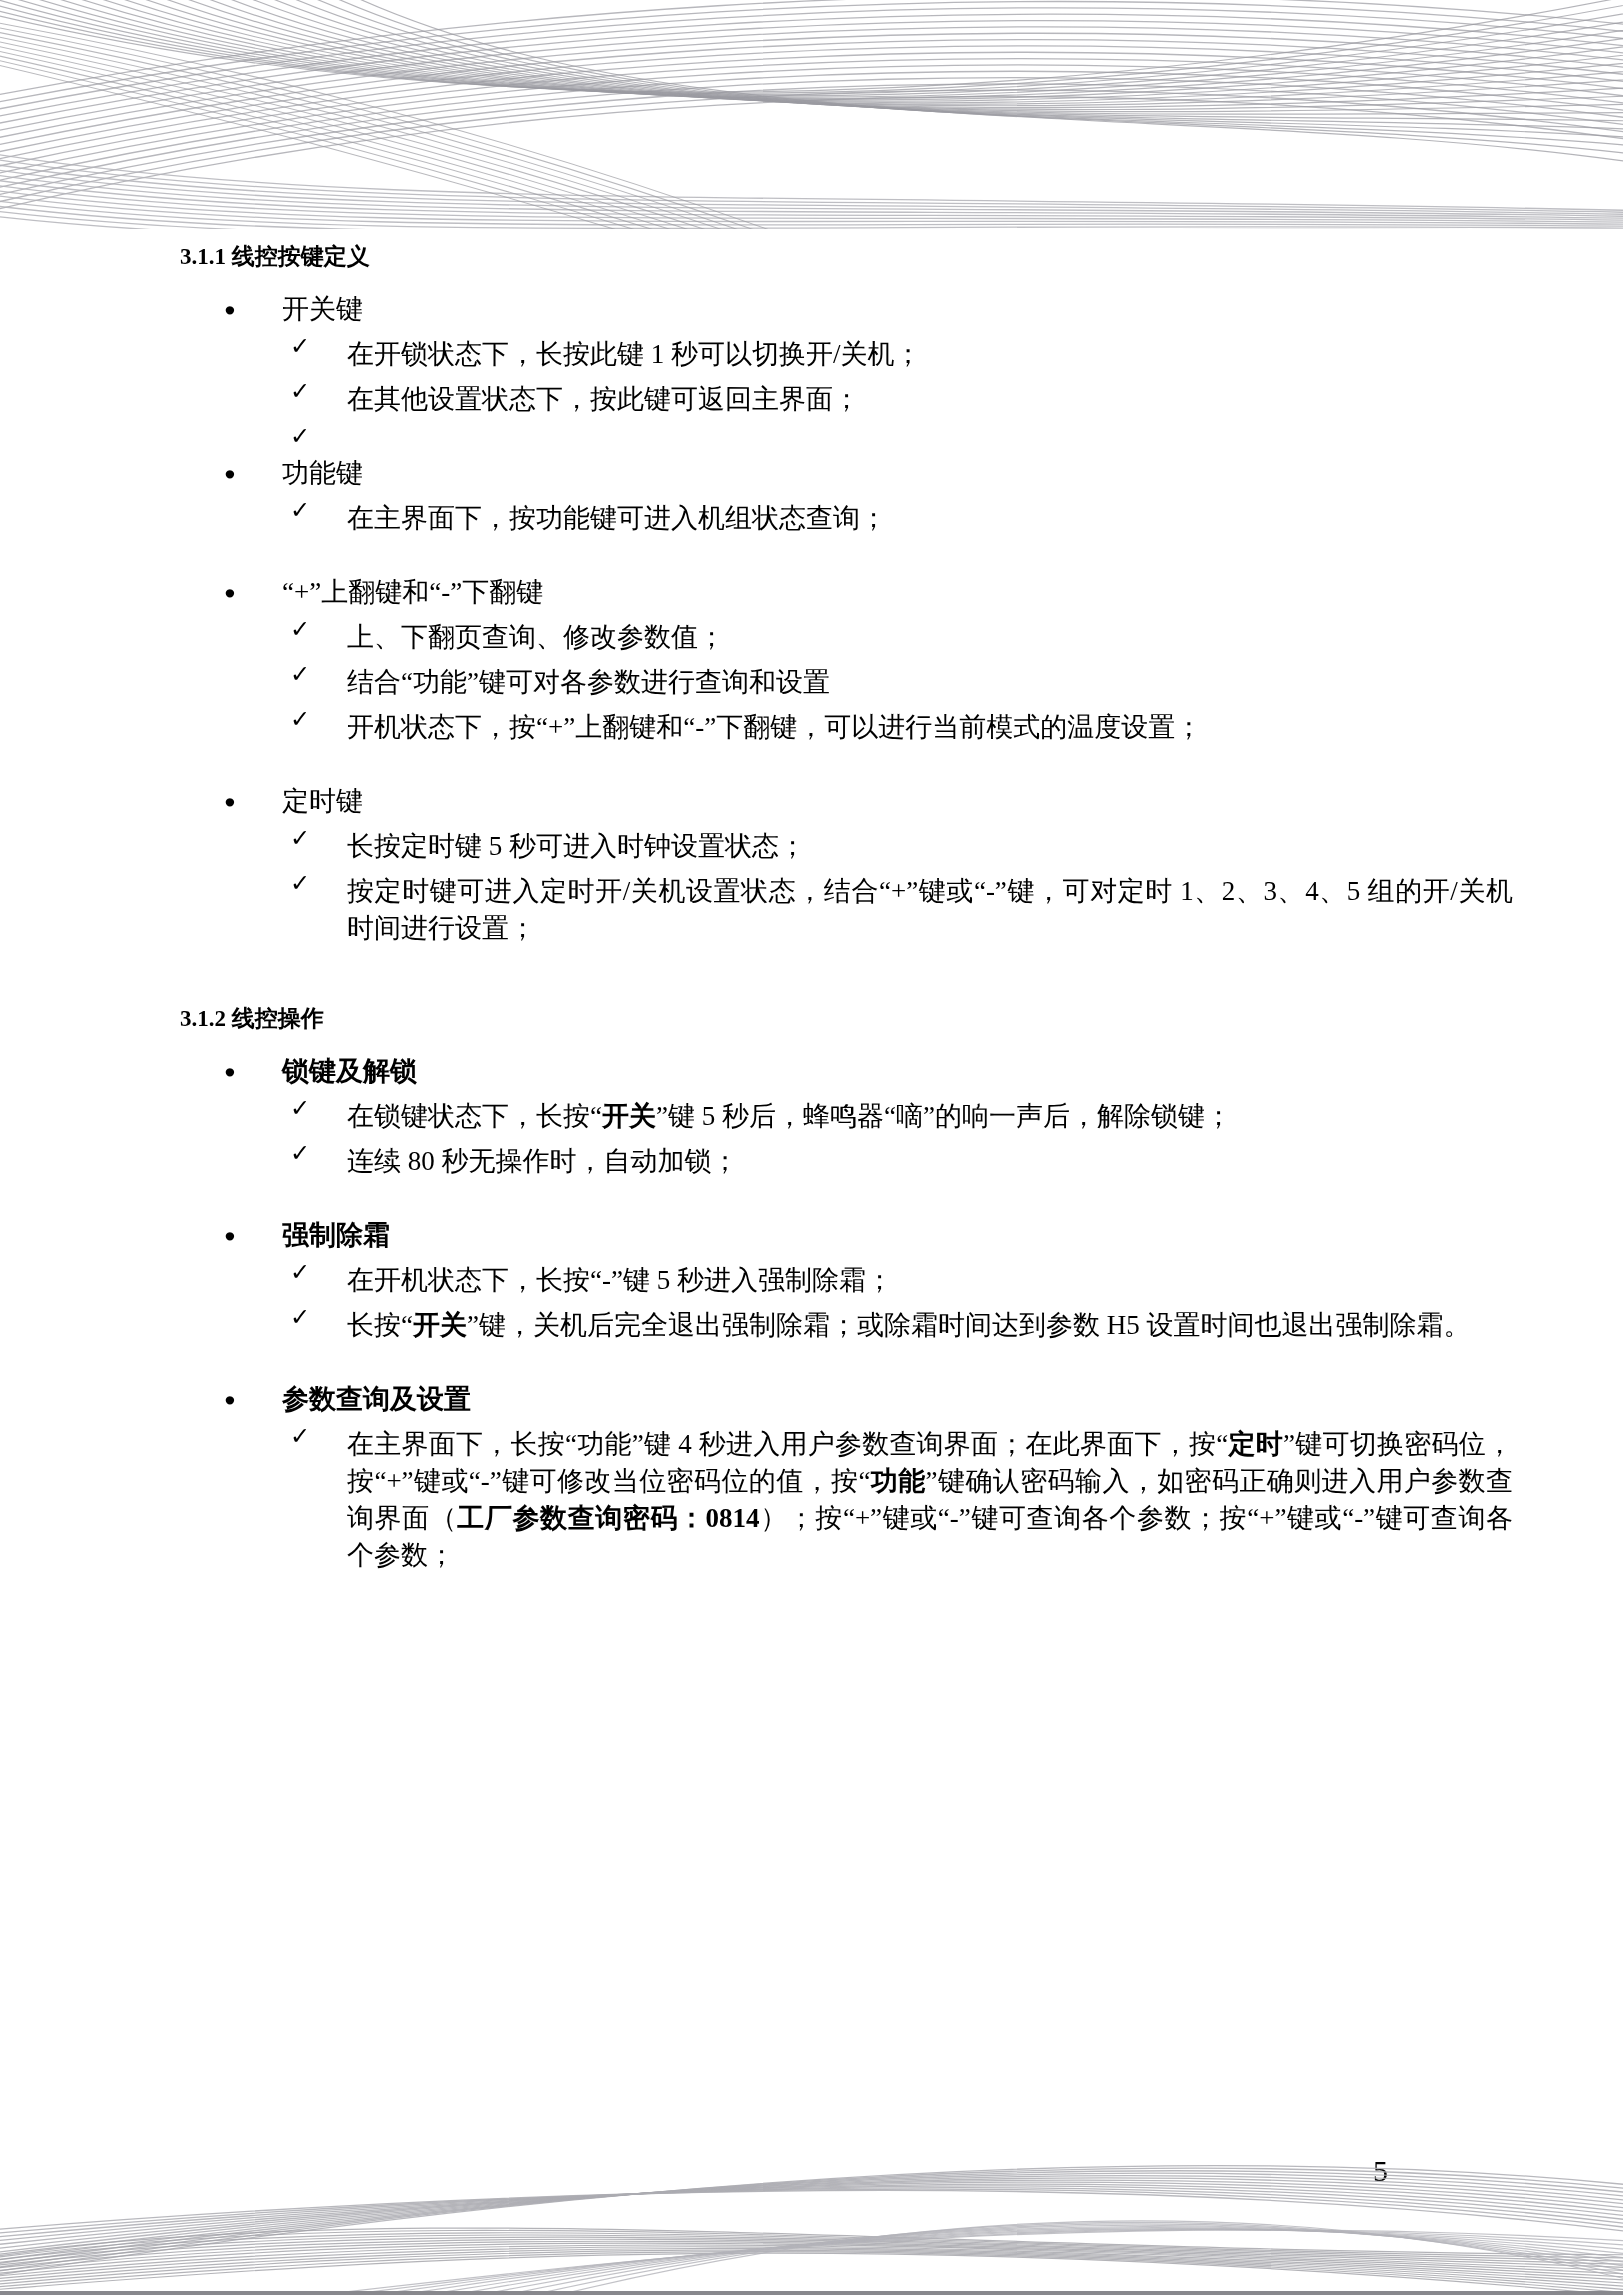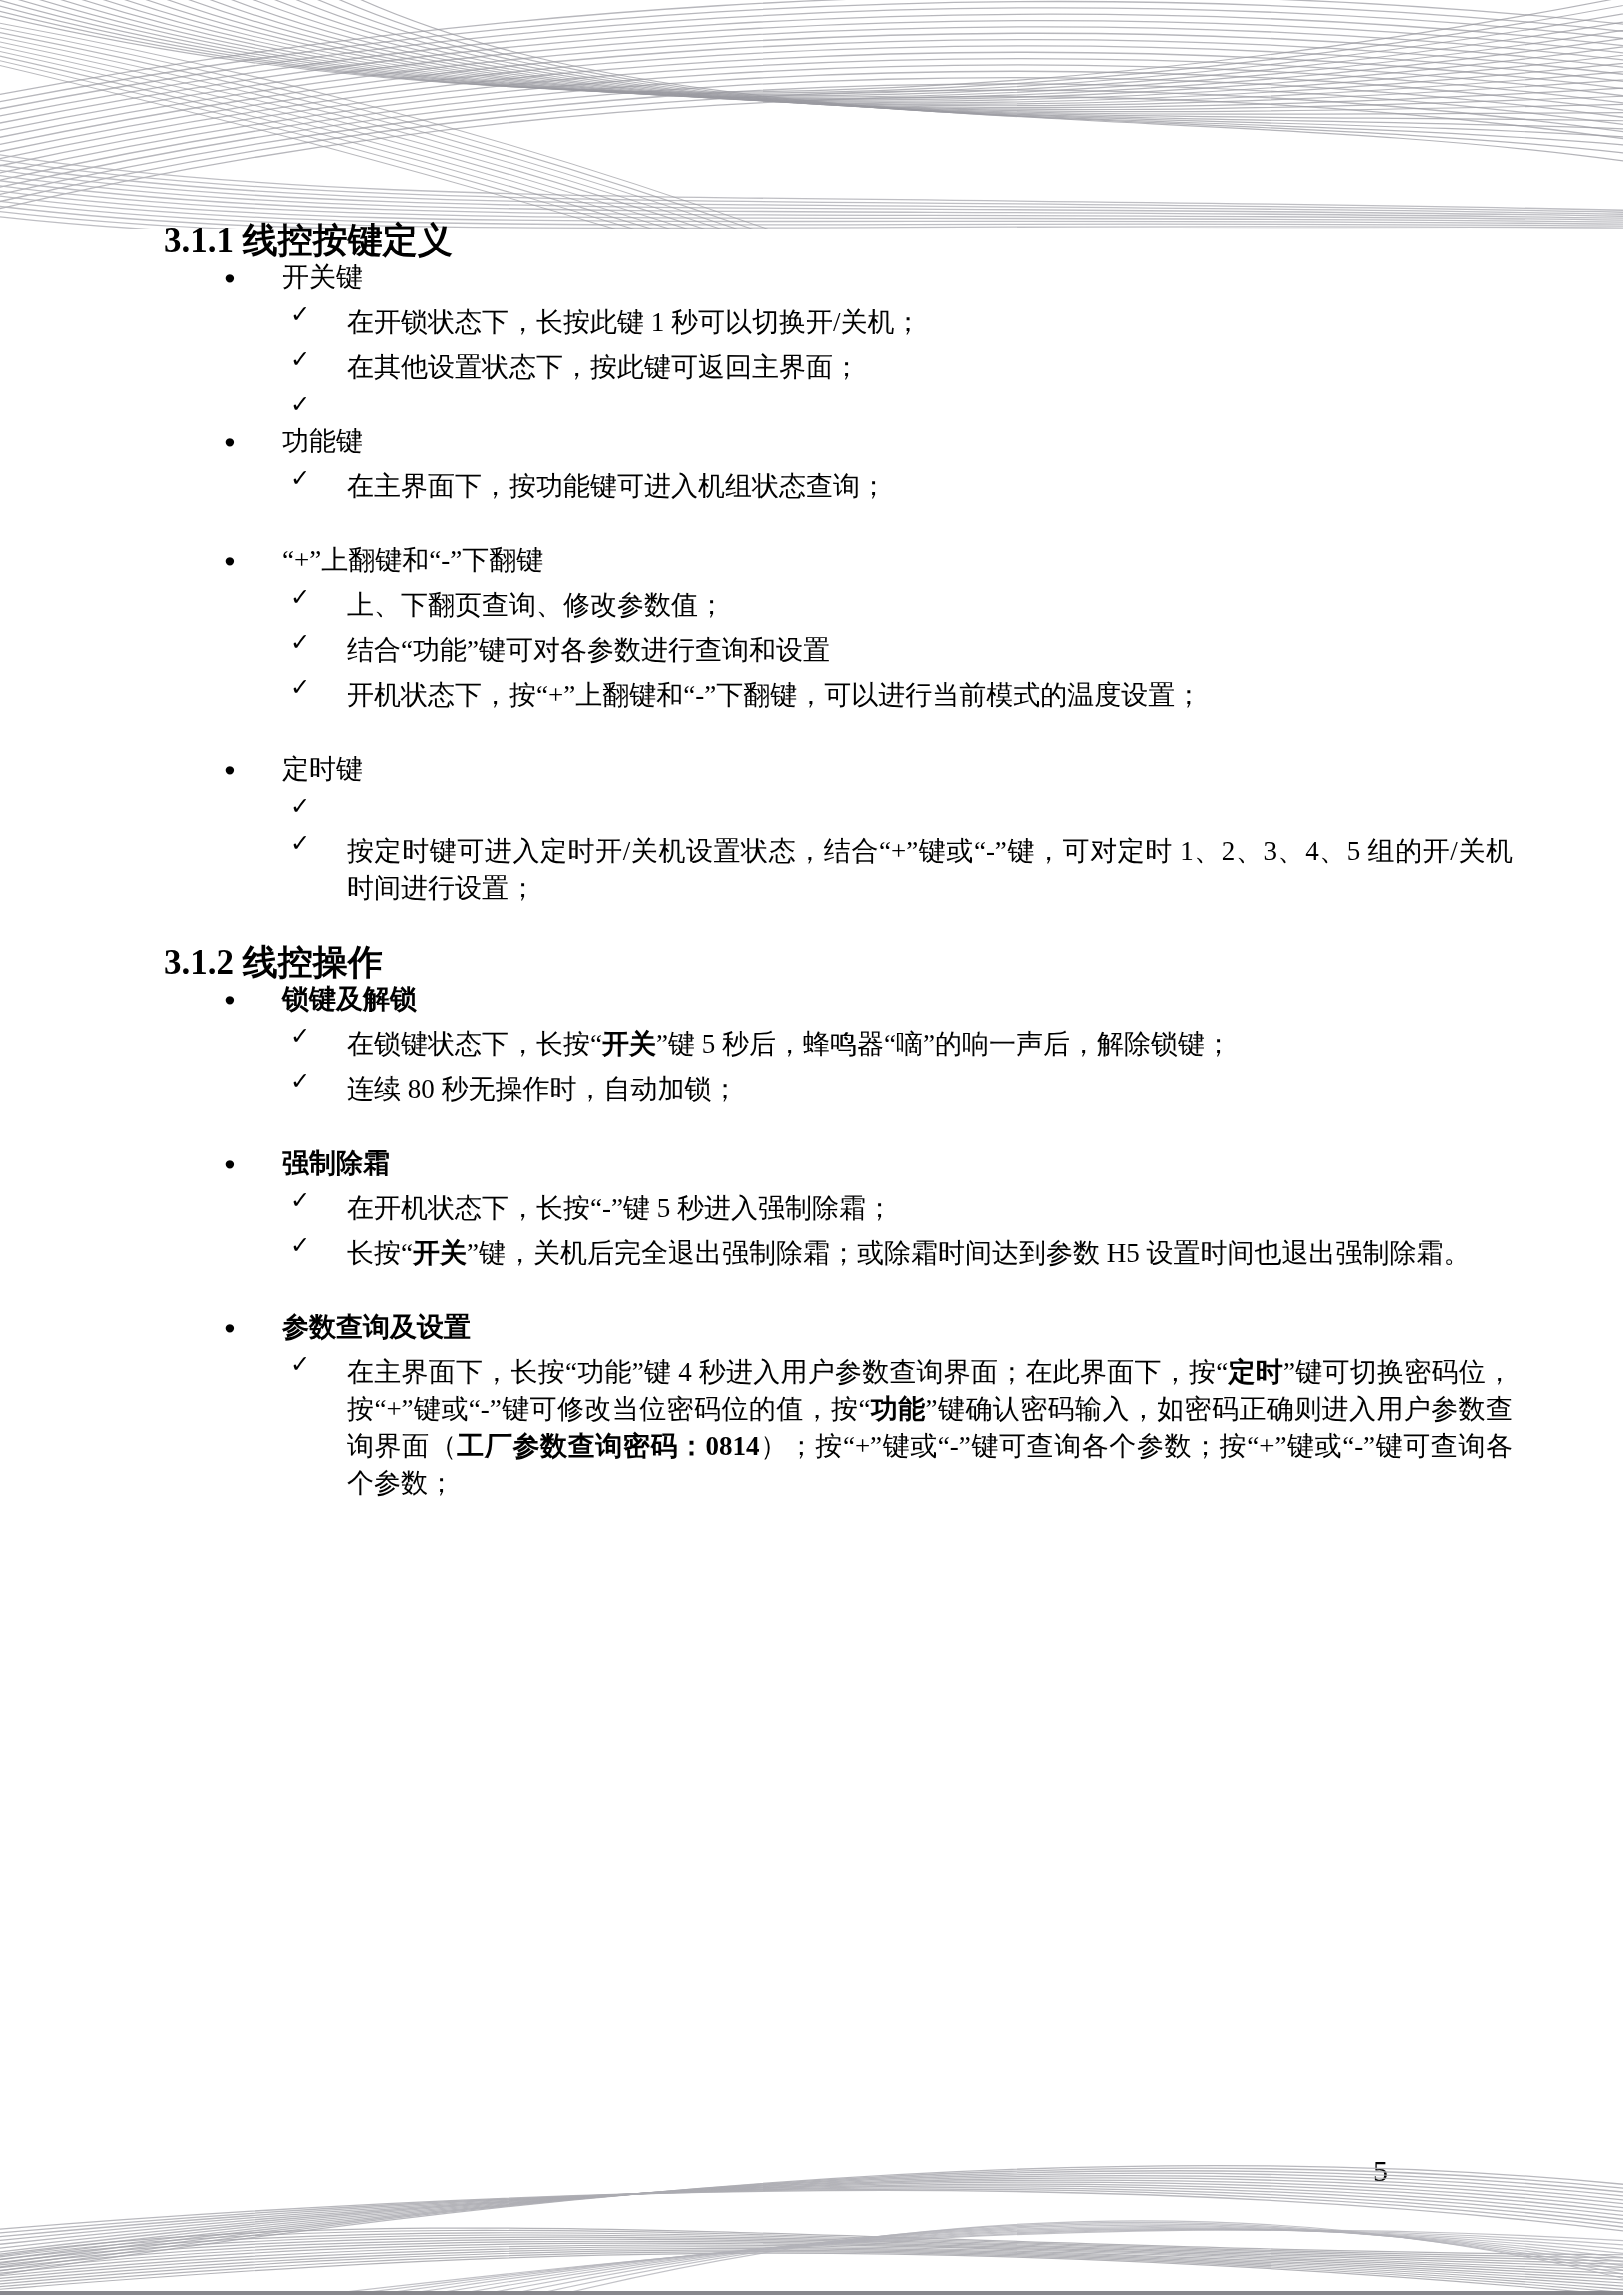--- a/index.html
+++ b/index.html
@@ -8,21 +8,21 @@
     font-family:"Liberation Serif","DejaVu Serif",serif;color:#000;
   }
   .wave{position:absolute;left:0;}
   #wave-top{top:0;}
   #wave-bottom{bottom:3.9px;}
   .bottom-rule{position:absolute;left:0;bottom:0;width:1623px;height:3.9px;background:#88888d;}
   .content{
     position:absolute;left:164px;top:222px;width:1349px;
     font-size:27px;line-height:37px;
   }
-  h2.sec{font-size:35px;font-weight:bold;margin:0;line-height:37px;}
+  h2.sec{font-size:23px;font-weight:bold;margin:16px;line-height:37px;}
   .row{display:flex;align-items:flex-start;}
   .bl{padding-left:60px;}
   .bu{width:58px;flex:none;font-size:19.6px;line-height:37px;}
   .lt{flex:1;font-family:Liberation Serif, serif;}
   .ck{padding-left:126px;}
   .cm{width:57px;flex:none;font-family:"DejaVu Sans","Liberation Sans",sans-serif;font-size:24px;line-height:37px;}
   .ct{flex:1;text-align:justify;margin-top:8px;}
   .b{font-weight:bold;}
   .sp{height:37px;}
   .pagenum{position:absolute;left:1373px;top:2154px;font-size:30px;line-height:34px;}
@@ -145,20 +145,21 @@
     </div>
 
     <div class="sp"></div>
 
     <div class="row bl">
       <span class="bu">●</span>
       <span class="lt"><span>定时键</span></span>
     </div>
     <div class="row ck">
       <span class="cm">✓</span>
+      <span class="ct"><span>长按定时键 5 秒可进入时钟设置状态；</span></span>
     </div>
     <div class="row ck">
       <span class="cm">✓</span>
       <span class="ct"><span>按定时键可进入定时开/关机设置状态，结合“+”键或“-”键，可对定时 1、2、3、4、5 组的开/关机时间进行设置；</span></span>
     </div>
 
     <div class="sp"></div>
 
     <h2 class="sec">3.1.2 线控操作</h2>
 

